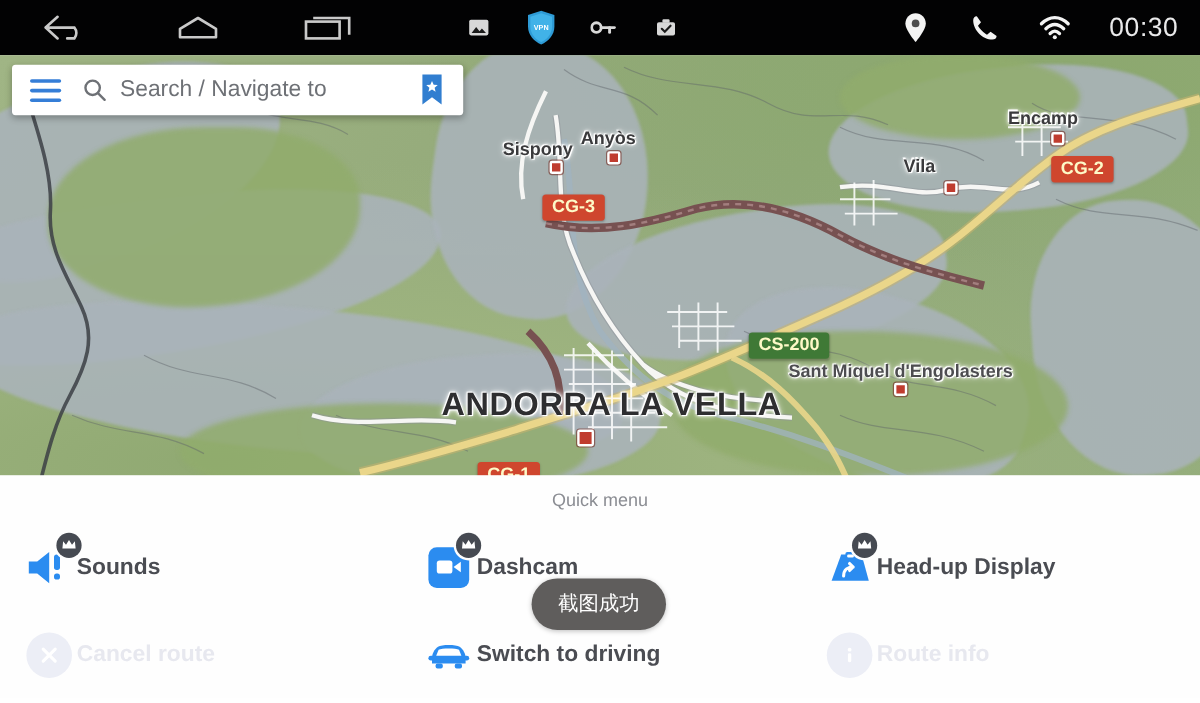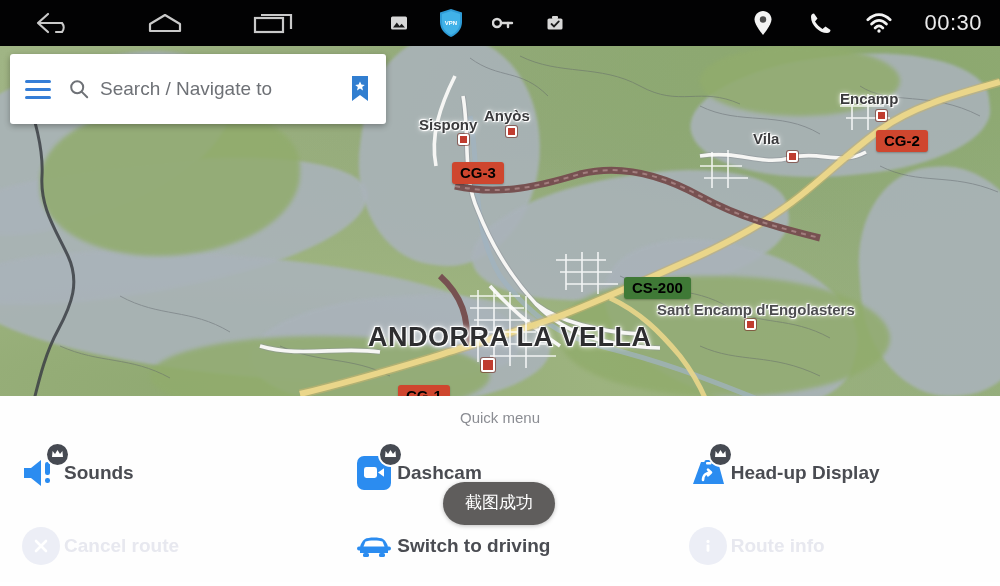--- a/index.html
+++ b/index.html
@@ -74,31 +74,31 @@
   .city-major { font-size: 27px; letter-spacing: 0.5px; color: #2e2e30; }
   .town { font-size: 15px; text-align: right; }
   .poi-label { font-size: 15px; color: #4d4d50; }
   .poi-dot {
     position: absolute; width: 11px; height: 11px; border-radius: 2px;
     background: #c93a2b; border: 2px solid #fff;
     box-shadow: 0 0 0 1px rgba(120,40,30,.6);
   }
   .poi-dot.big { width: 14px; height: 14px; }
   .shield {
-    position: absolute; color: #000000; font-weight: bold; font-size: 15px;
+    position: absolute; color: #fef9c3; font-weight: bold; font-size: 15px;
     padding: 2px 8px 3px; border-radius: 3px; white-space: nowrap;
     box-shadow: 0 1px 2px rgba(0,0,0,.25);
     font-family: "Liberation Sans", sans-serif;
   }
   .shield.red { background: #d9442a; }
   .shield.green { background: #3c7a32; }
 
   
   .searchbar {
-    position: absolute; left: 10px; top: 54px; width: 376px; height: 70px;
+    position: absolute; left: 10px; top: 54px; width: 376px; height: 42px;
     background: #fff; border-radius: 3px;
     box-shadow: 0 2px 6px rgba(0,0,0,.3);
     display: flex; align-items: center;
   }
   .hamburger { width: 56px; height: 54px; display: flex; flex-direction: column; align-items: center; justify-content: center; gap: 5px; }
   .hamburger i { display: block; width: 26px; height: 3px; background: #2f7fe0; border-radius: 2px; }
   .search-icon-wrap { width: 26px; display: flex; align-items: center; justify-content: center; }
   .search-text { flex: 1 1 auto; font-size: 19px; color: #6e7176; padding-left: 8px; }
   .bookmark-wrap { width: 52px; display: flex; align-items: center; justify-content: center; }
 
@@ -308,21 +308,21 @@
         </g>
       </svg>
     </div>
 
     <div class="map-layer">
       <div class="mlabel city-major" style="left:368px; top:276px;">ANDORRA LA VELLA</div>
       <div class="mlabel town" style="left:840px; top:44px;">Encamp</div>
       <div class="mlabel town" style="left:484px; top:61px;">Anyòs</div>
       <div class="mlabel town" style="left:419px; top:70px;">Sispony</div>
       <div class="mlabel town" style="left:753px; top:84px;">Vila</div>
-      <div class="mlabel poi-label" style="left:657px; top:255px;">Sant Encamp d'Engolasters</div>
+      <div class="mlabel poi-label" style="left:657px; top:255px;">Sant Miquel d'Engolasters</div>
 
       <div class="poi-dot" style="left:458px; top:88px;"></div>
       <div class="poi-dot" style="left:506px; top:80px;"></div>
       <div class="poi-dot" style="left:787px; top:105px;"></div>
       <div class="poi-dot" style="left:876px; top:64px;"></div>
       <div class="poi-dot big" style="left:481px; top:312px;"></div>
       <div class="poi-dot" style="left:745px; top:273px;"></div>
 
       <div class="shield red" style="left:452px; top:116px;">CG-3</div>
       <div class="shield red" style="left:876px; top:84px;">CG-2</div>

